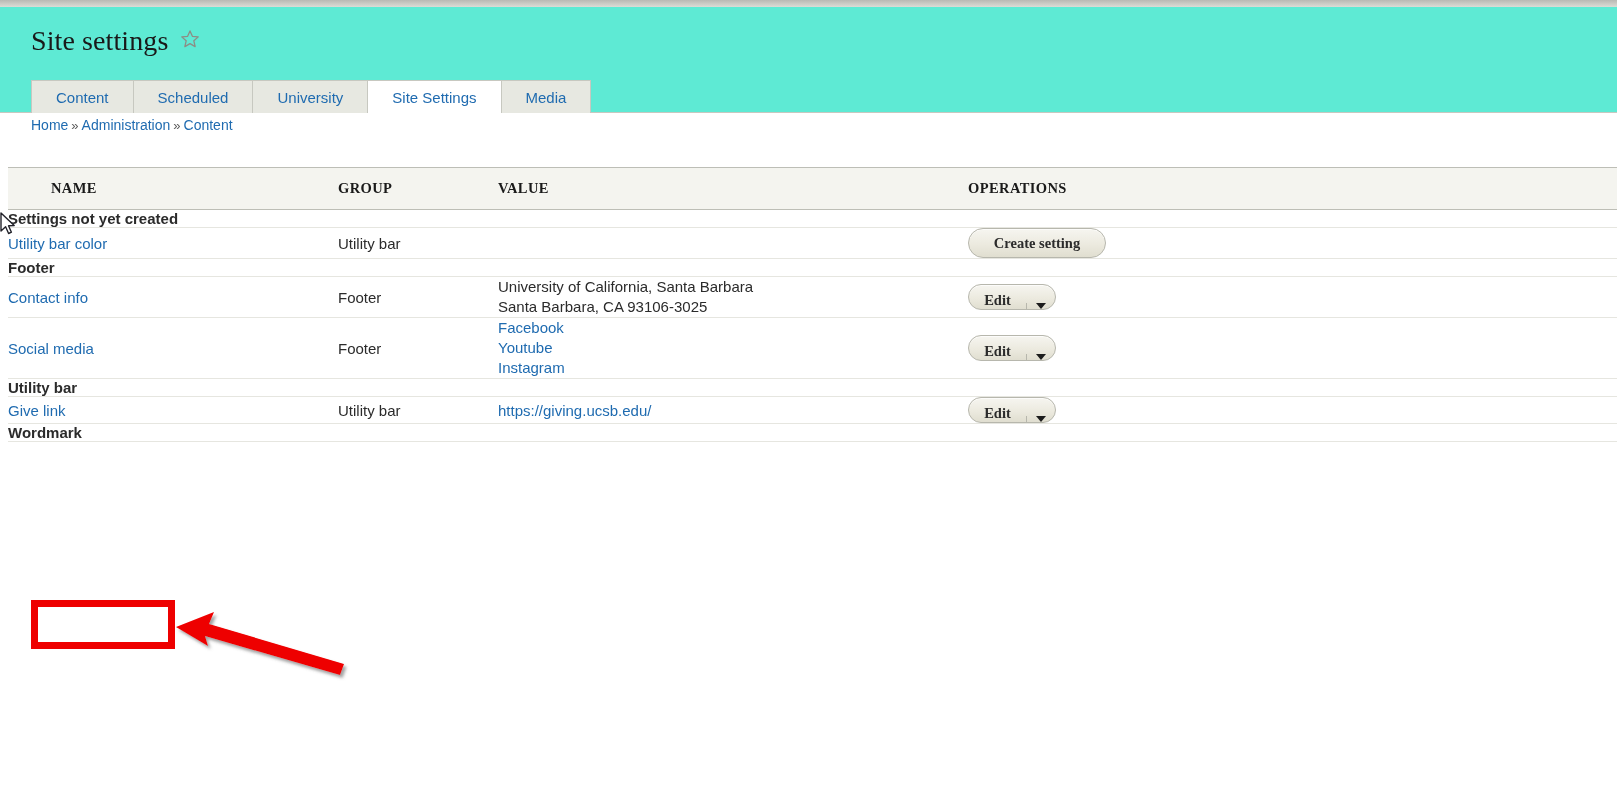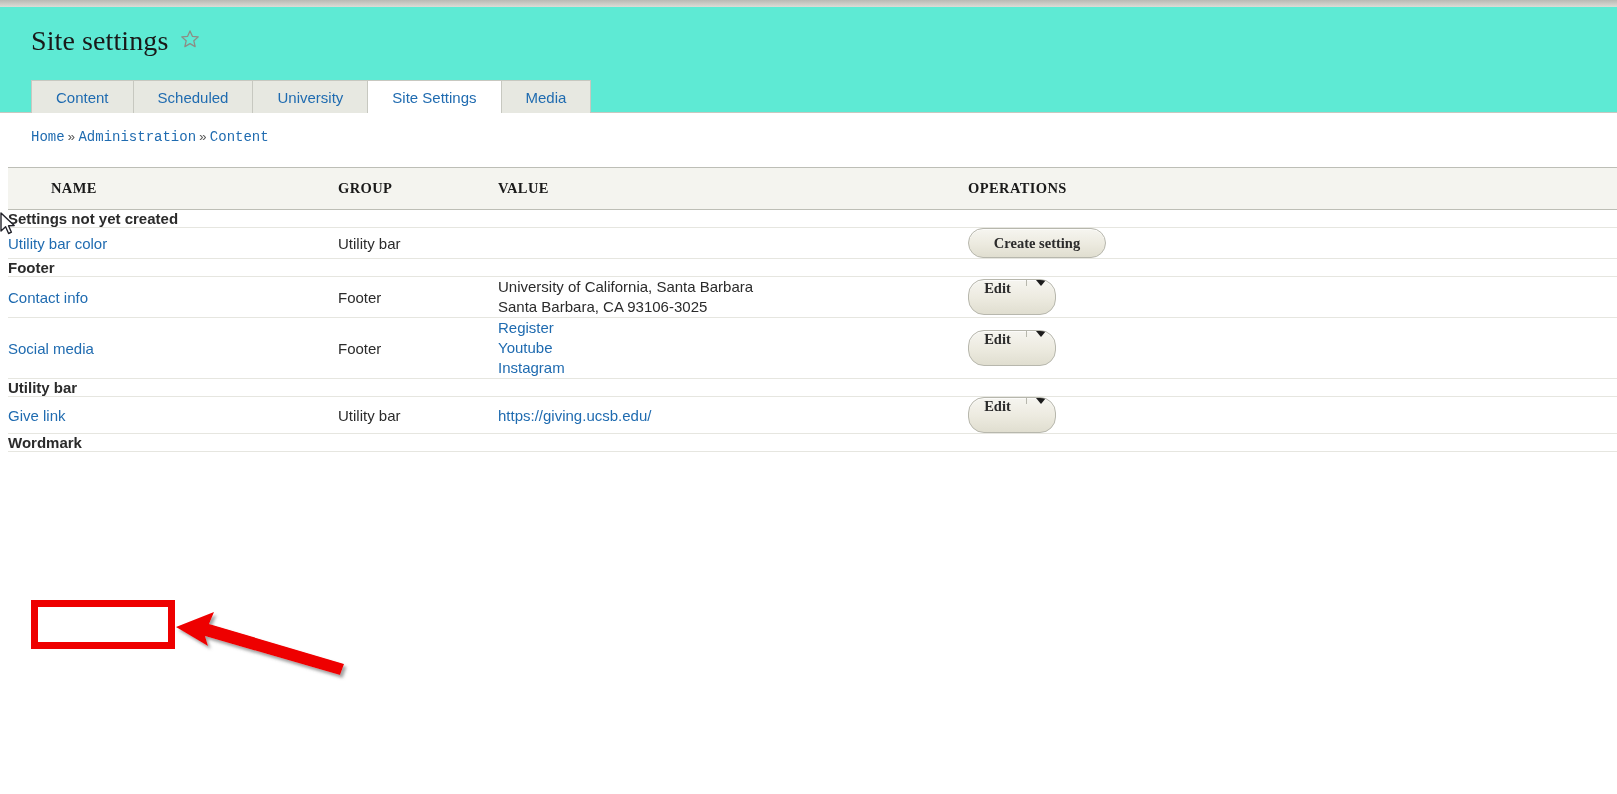--- a/index.html
+++ b/index.html
@@ -64,24 +64,23 @@
   .tab.active {
     background: #ffffff;
     border-right: 1px solid #c7c8c0;
     position: relative;
     z-index: 3;
   }
   .tab.active + .tab { border-left: none; }
 
   
   #breadcrumb {
-    position: absolute; top: 129px; left: 31px;
+    position: absolute; top: 117px; left: 31px;
     font-size: 14px;
     color: #4a4a4a;
-    font-family: Liberation Mono, monospace;
   }
   #breadcrumb a {
     color: #1f6bb0;
     text-decoration: none;
   }
   #breadcrumb .sep { color: #5a5a5a; margin: 0 3px; font-size: 13px; }
 
   
   #settings-table {
     position: absolute; top: 155px; left: 8px;
@@ -148,22 +147,22 @@
     font-size: 14.5px;
     color: #2b2b2b;
     cursor: pointer;
     white-space: nowrap;
     box-shadow: 0 1px 0 rgba(255,255,255,.65) inset;
   }
   .btn-create { width: 138px; padding: 0; }
   .btn-add-another { width: 128px; padding: 0; margin-left: 80px; }
 
   .dropbutton {
-    display: inline-flex; align-items: flex-start;
-    height: 36px;
+    display: inline-flex; align-items: flex-end;
+    height: 26px;
     border: 1px solid #b7b7ad;
     border-radius: 16px;
     background: linear-gradient(to bottom, #f6f5f0 0%, #eceadf 55%, #e0ded0 100%);
     overflow: hidden;
     box-shadow: 0 1px 0 rgba(255,255,255,.65) inset;
   }
   .dropbutton .db-main {
     display: flex; align-items: center; justify-content: center;
     width: 57px;
     font-family: "Liberation Serif", serif;
@@ -294,21 +293,21 @@
       </td>
     </tr>
 
 
     <tr class="item-row">
       <td class="cell-name">
         <a href="#">Social media</a>
       </td>
       <td class="cell-group">Footer</td>
       <td class="cell-value value-stack">
-        <a href="#" class="val-line val-link">Register</a>
+        <a href="#" class="val-line val-link">Facebook</a>
         <a href="#" class="val-line val-link">Youtube</a>
         <a href="#" class="val-line val-link">Instagram</a>
       </td>
       <td class="cell-ops">
         <div class="btn-row">
           <div class="dropbutton">
             <div class="db-main">Edit</div>
             <div class="db-toggle">
               <span class="caret"></span>
             </div>

